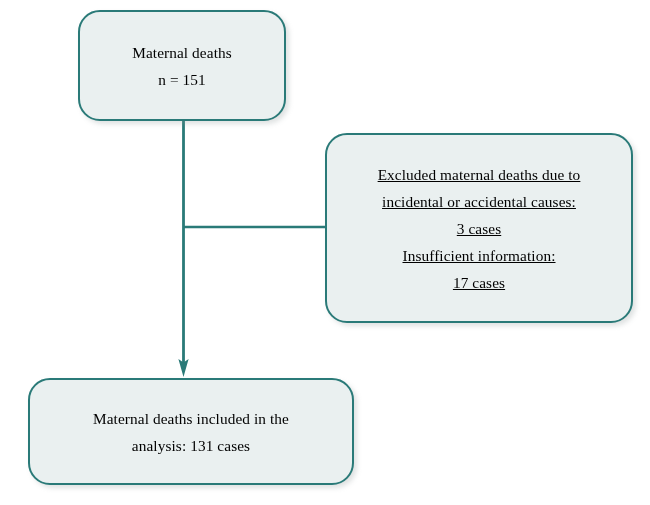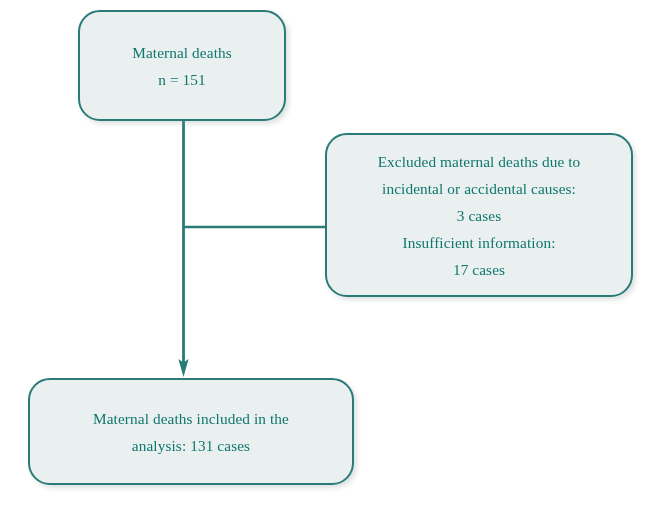--- a/index.html
+++ b/index.html
@@ -39,21 +39,21 @@
     z-index: 2;
     box-sizing: border-box;
     background: #eaf0f0;
     border: 2.4px solid #2a7a78;
     border-radius: 22px;
     box-shadow: 3px 3px 5px rgba(140,150,152,0.28);
     display: flex;
     align-items: center;
     justify-content: center;
     text-align: center;
-    color: #0f766e;
+    color: #000000;
     font-size: 15.3px;
     line-height: 27px;
     letter-spacing: 0.1px;
   }
   .node-text {
     display: block;
     width: 100%;
     padding: 0 8px;
     white-space: pre-line;
   }
@@ -61,21 +61,22 @@
   #node-maternal-deaths {
     left: 78px;
     top: 10px;
     width: 208px;
     height: 111px;
   }
   #node-excluded-deaths {
     left: 325px;
     top: 133px;
     width: 308px;
-    height: 164px;
+    height: 190px;
+    text-decoration: underline;
   }
   #node-included-deaths {
     left: 28px;
     top: 378px;
     width: 326px;
     height: 107px;
   }
 </style>
 </head>
 <body>

